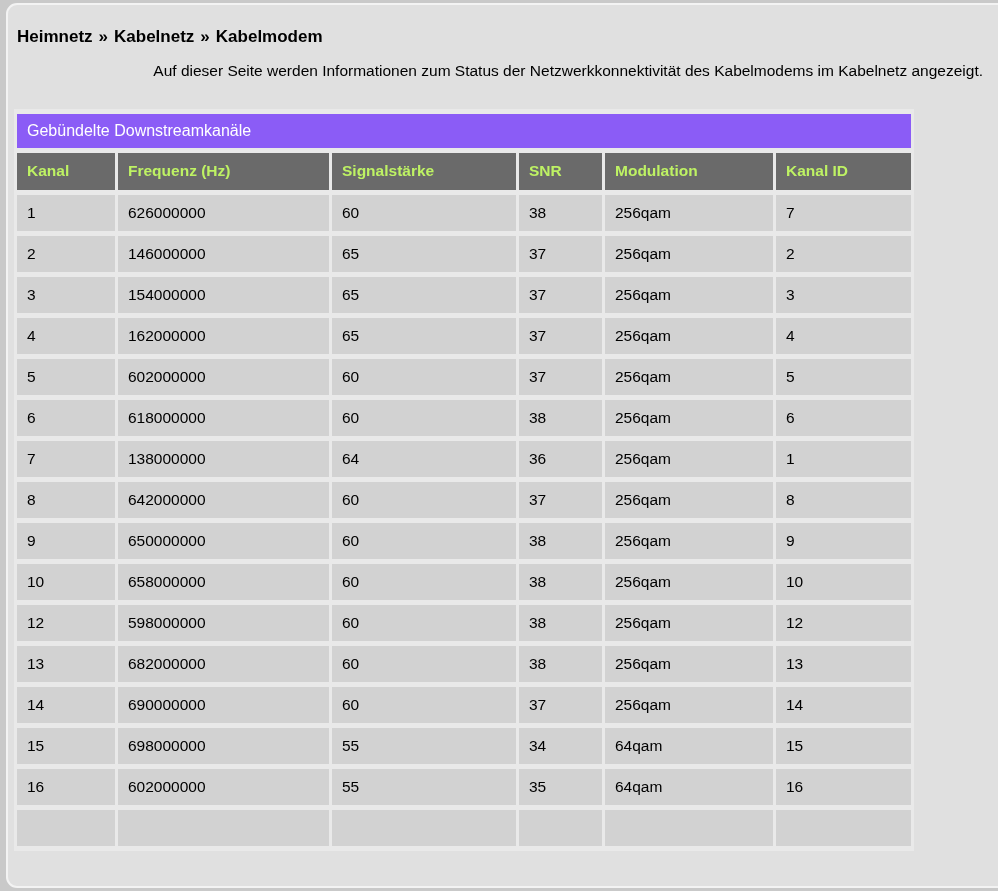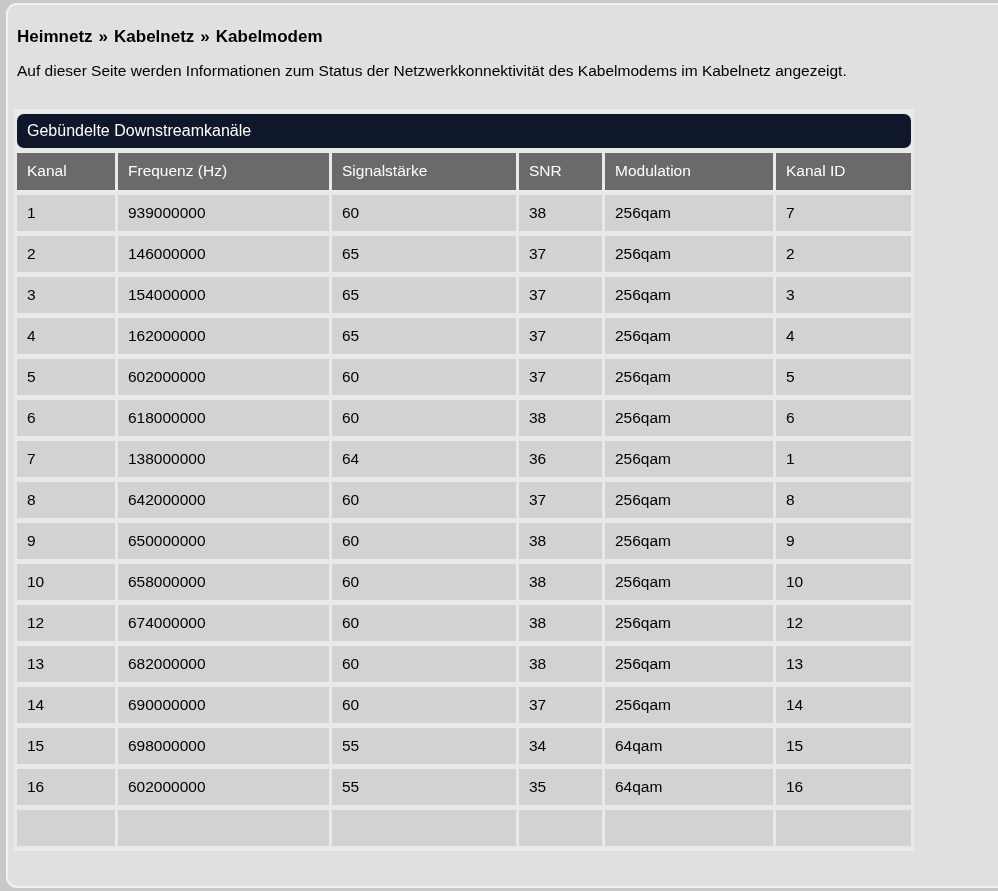--- a/index.html
+++ b/index.html
@@ -37,52 +37,52 @@
     line-height: 20px;
   }
   .breadcrumb .sep {
     margin: 0 6px;
   }
   .description {
     margin-top: 14px;
     font-size: 15.5px;
     line-height: 19.5px;
     width: 966px;
+    text-align: right;
   }
   table.dtable {
     margin-top: 28px;
     margin-left: -3px;
     border-collapse: separate;
     border-spacing: 3px 5px;
     table-layout: fixed;
     width: 900px;
     background: #e9e9e9;
   }
   .dtable td, .dtable th {
     box-sizing: border-box;
     padding: 0 0 0 10px;
     text-align: left;
     vertical-align: middle;
     overflow: hidden;
     white-space: nowrap;
   }
   .dtable tr.title-row td {
-    background: #0f172a;
+    background: #8b5cf6;
     color: #ffffff;
     height: 34px;
     font-size: 16px;
     font-weight: normal;
-    border-radius: 7px;
   }
   .dtable tr.head-row th {
     background: #6a6a6a;
-    color: #ffffff;
+    color: #bef264;
     height: 37px;
     font-size: 15.5px;
-    font-weight: normal;
+    font-weight: bold;
   }
   .dtable tr.data-row td {
     background: #d2d2d2;
     color: #000;
     height: 36px;
     font-size: 15.5px;
   }
 </style>
 </head>
 <body>
@@ -114,21 +114,21 @@
           <th>Frequenz (Hz)</th>
           <th>Signalstärke</th>
           <th>SNR</th>
           <th>Modulation</th>
           <th>Kanal ID</th>
         </tr>
       </tbody>
       <tbody id="table-body">
           <tr class="data-row">
             <td>1</td>
-            <td>939000000</td>
+            <td>626000000</td>
             <td>60</td>
             <td>38</td>
             <td>256qam</td>
             <td>7</td>
           </tr>
           <tr class="data-row">
             <td>2</td>
             <td>146000000</td>
             <td>65</td>
             <td>37</td>
@@ -194,21 +194,21 @@
           <tr class="data-row">
             <td>10</td>
             <td>658000000</td>
             <td>60</td>
             <td>38</td>
             <td>256qam</td>
             <td>10</td>
           </tr>
           <tr class="data-row">
             <td>12</td>
-            <td>674000000</td>
+            <td>598000000</td>
             <td>60</td>
             <td>38</td>
             <td>256qam</td>
             <td>12</td>
           </tr>
           <tr class="data-row">
             <td>13</td>
             <td>682000000</td>
             <td>60</td>
             <td>38</td>

